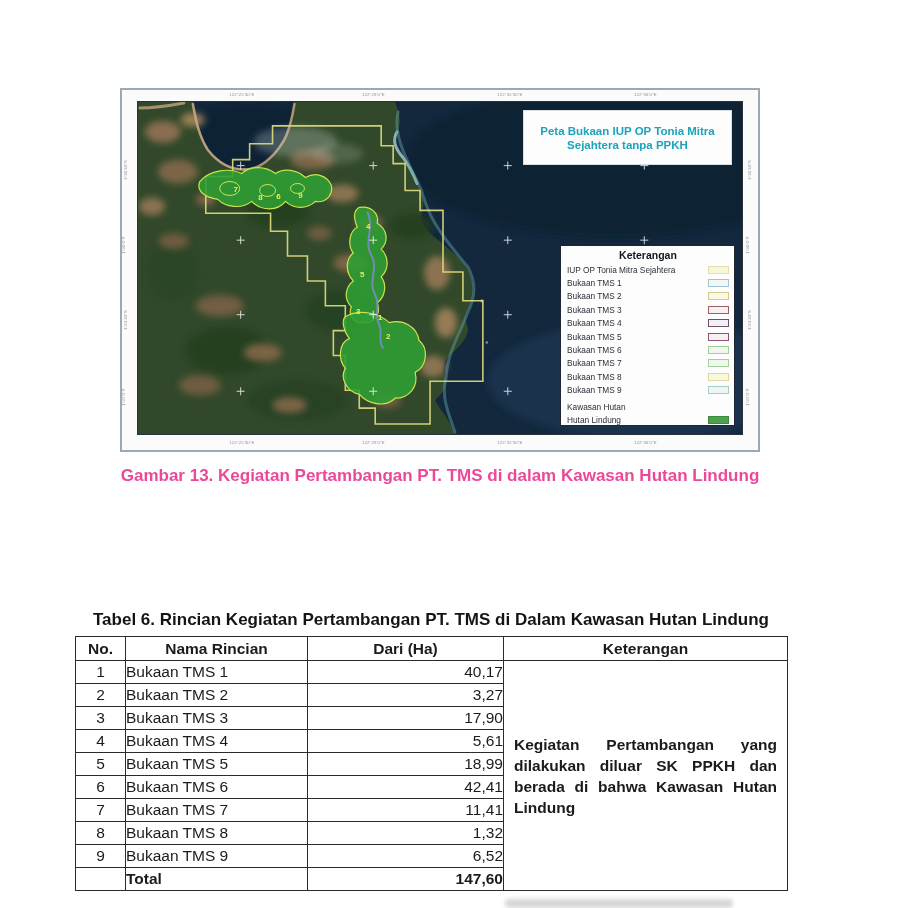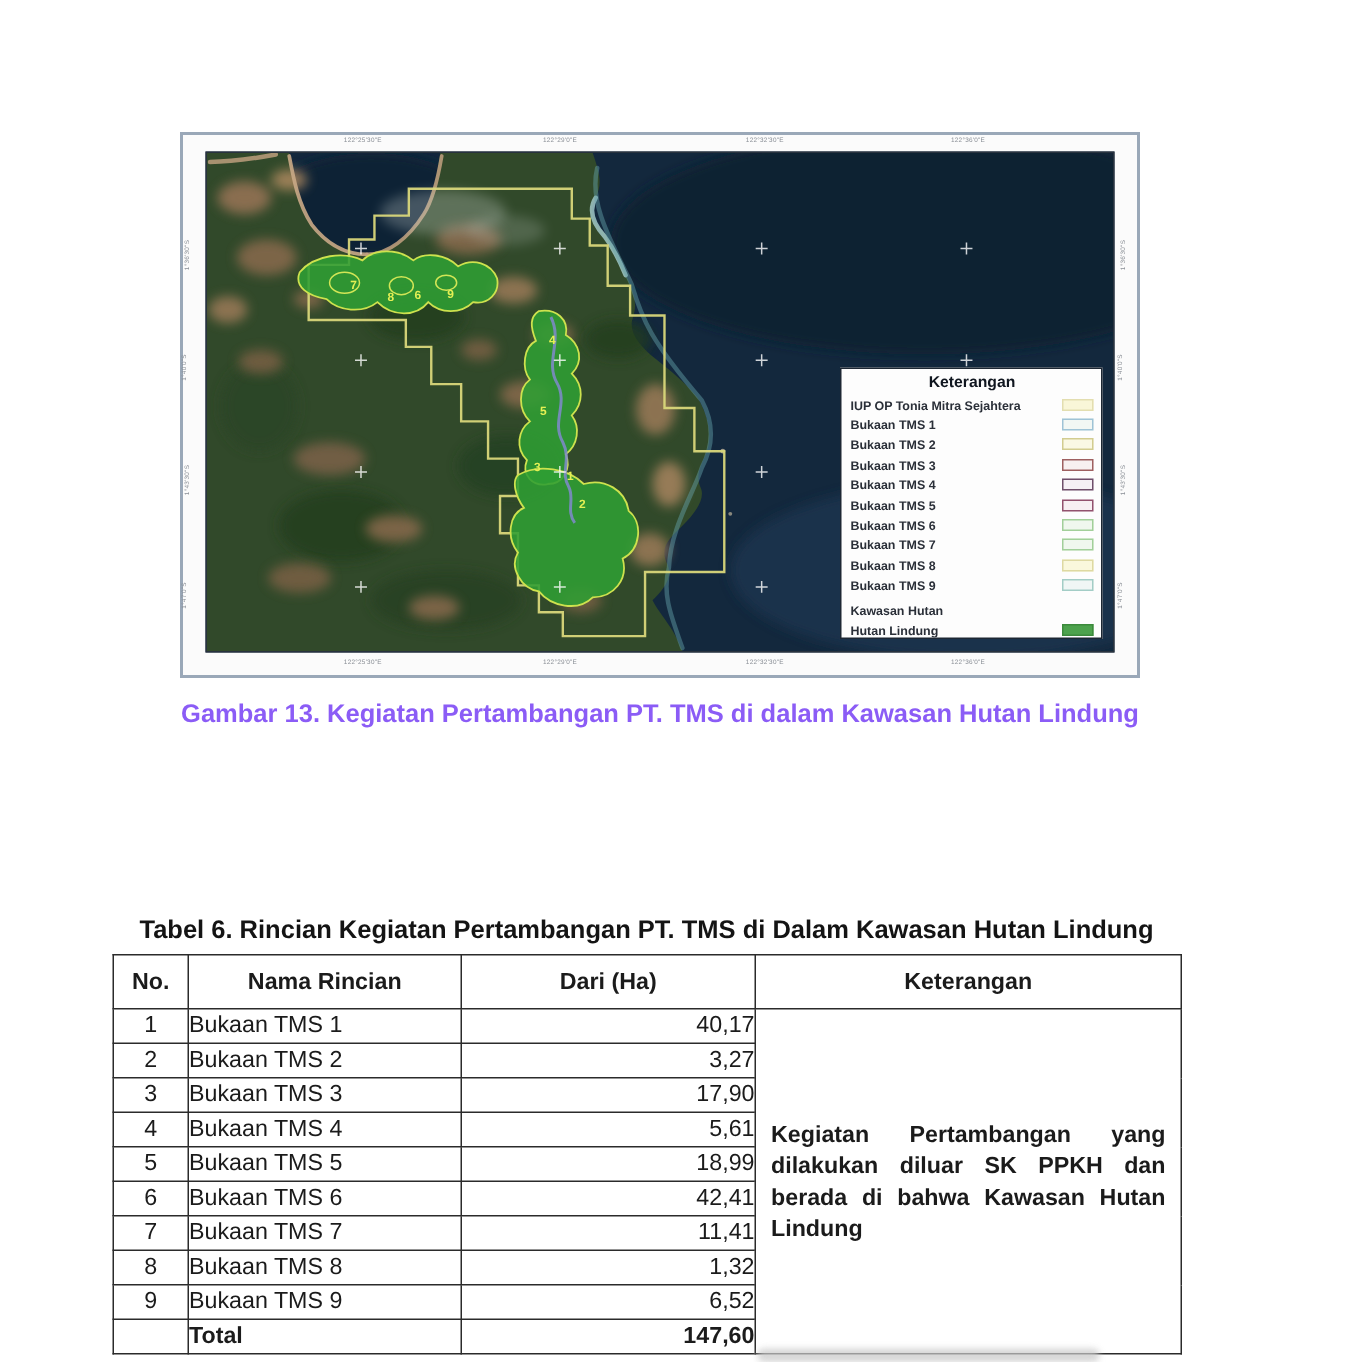--- a/index.html
+++ b/index.html
@@ -16,41 +16,41 @@
   .map-title-box{position:absolute;left:401px;top:20px;width:209px;height:55px;
                  background:#fdfdfd;border:1px solid #d8dde2;box-sizing:border-box;
                  display:flex;flex-direction:column;justify-content:center;align-items:center;}
   .map-title-box div{color:#1ba4bc;font-weight:bold;font-size:11.5px;line-height:14px;text-align:center;}
 
   .legend-box{position:absolute;left:438px;top:155px;width:175px;height:181px;
               background:#fdfdfd;border:1.5px solid #1d2733;box-sizing:border-box;
               padding:2px 5px 2px 6px;overflow:hidden;}
   .legend-title{font-weight:bold;font-size:10.5px;text-align:center;color:#10161f;margin:1px 0 2px 0;}
   .legend-row{display:flex;align-items:center;justify-content:space-between;height:13.4px;}
-  .legend-row .lab{font-size:8.3px;color:#2a2f38;white-space:nowrap;font-weight:bold;}
+  .legend-row .lab{font-size:8.3px;color:#2a2f38;white-space:nowrap;}
   .legend-row .sw{width:21px;height:8px;box-sizing:border-box;flex:none;margin-left:4px;}
 
   .tick{position:absolute;font-size:5px;color:#8a8f96;letter-spacing:.2px;
         transform:scale(.85);transform-origin:center;white-space:nowrap;}
   .tick.v{transform:rotate(-90deg) scale(.85);}
 
   
   .fig-caption{position:absolute;left:108px;top:466px;width:664px;text-align:center;
-               font-weight:bold;font-size:17px;color:#8b5cf6;}
+               font-weight:bold;font-size:17px;color:#ec4899;}
   .body-par{position:absolute;left:121px;top:524px;width:697px;
             font-family:"Liberation Serif",serif;font-size:20px;line-height:33px;
             text-align:justify;text-indent:36px;color:#141414;}
   .table-title{position:absolute;left:75px;top:610px;width:712px;text-align:center;
                font-weight:bold;font-size:17px;color:#141414;}
 
   
   .data-table{position:absolute;left:75px;top:636px;width:712px;border-collapse:collapse;
               font-size:15.5px;color:#1b1b1b;table-layout:fixed;}
   .data-table th,.data-table td{border:1.7px solid #2b2b2b;padding:0;height:23px;box-sizing:border-box;}
-  .data-table thead th{height:36px;font-weight:bold;text-align:center;font-size:15.5px;}
+  .data-table thead th{height:24px;font-weight:bold;text-align:center;font-size:15.5px;}
   .col-no{width:50px;}  .col-nama{width:182px;}  .col-luas{width:196px;}  .col-ket{width:284px;}
   .cell-no{text-align:center;}
   .cell-nama{text-align:left;padding-left:46px;}
   .cell-luas{text-align:right;padding-right:13px;}
   .cell-ket{vertical-align:middle;}
   .ket-note{font-weight:bold;text-align:justify;line-height:21px;padding:0 10px;font-size:15.5px;}
   .total-row td{font-weight:bold;}
 
   .bottom-smudge{position:absolute;left:505px;top:899px;width:228px;height:9px;
                  background:#c9c9c9;border-radius:4px;filter:blur(2px);opacity:.75;}
@@ -166,20 +166,24 @@
             <text x="163" y="97">9</text>
             <text x="231" y="128">4</text>
             <text x="225" y="176">5</text>
             <text x="221" y="213">3</text>
             <text x="243" y="219">1</text>
             <text x="251" y="238">2</text>
           </g>
       </svg>
     </div>
 
+    <div class="map-title-box">
+      <div>Peta Bukaan IUP OP Tonia Mitra</div>
+      <div>Sejahtera tanpa PPKH</div>
+    </div>
 
     <div class="legend-box">
       <div class="legend-title">Keterangan</div>
       <div id="legend-items">
           <div class="legend-row">
             <span class="lab">IUP OP Tonia Mitra Sejahtera</span>
             <span class="sw" style="background: rgb(249, 246, 216); border: 1.2px solid rgb(227, 222, 176);"></span>
           </div>
           <div class="legend-row">
             <span class="lab">Bukaan TMS 1</span>

